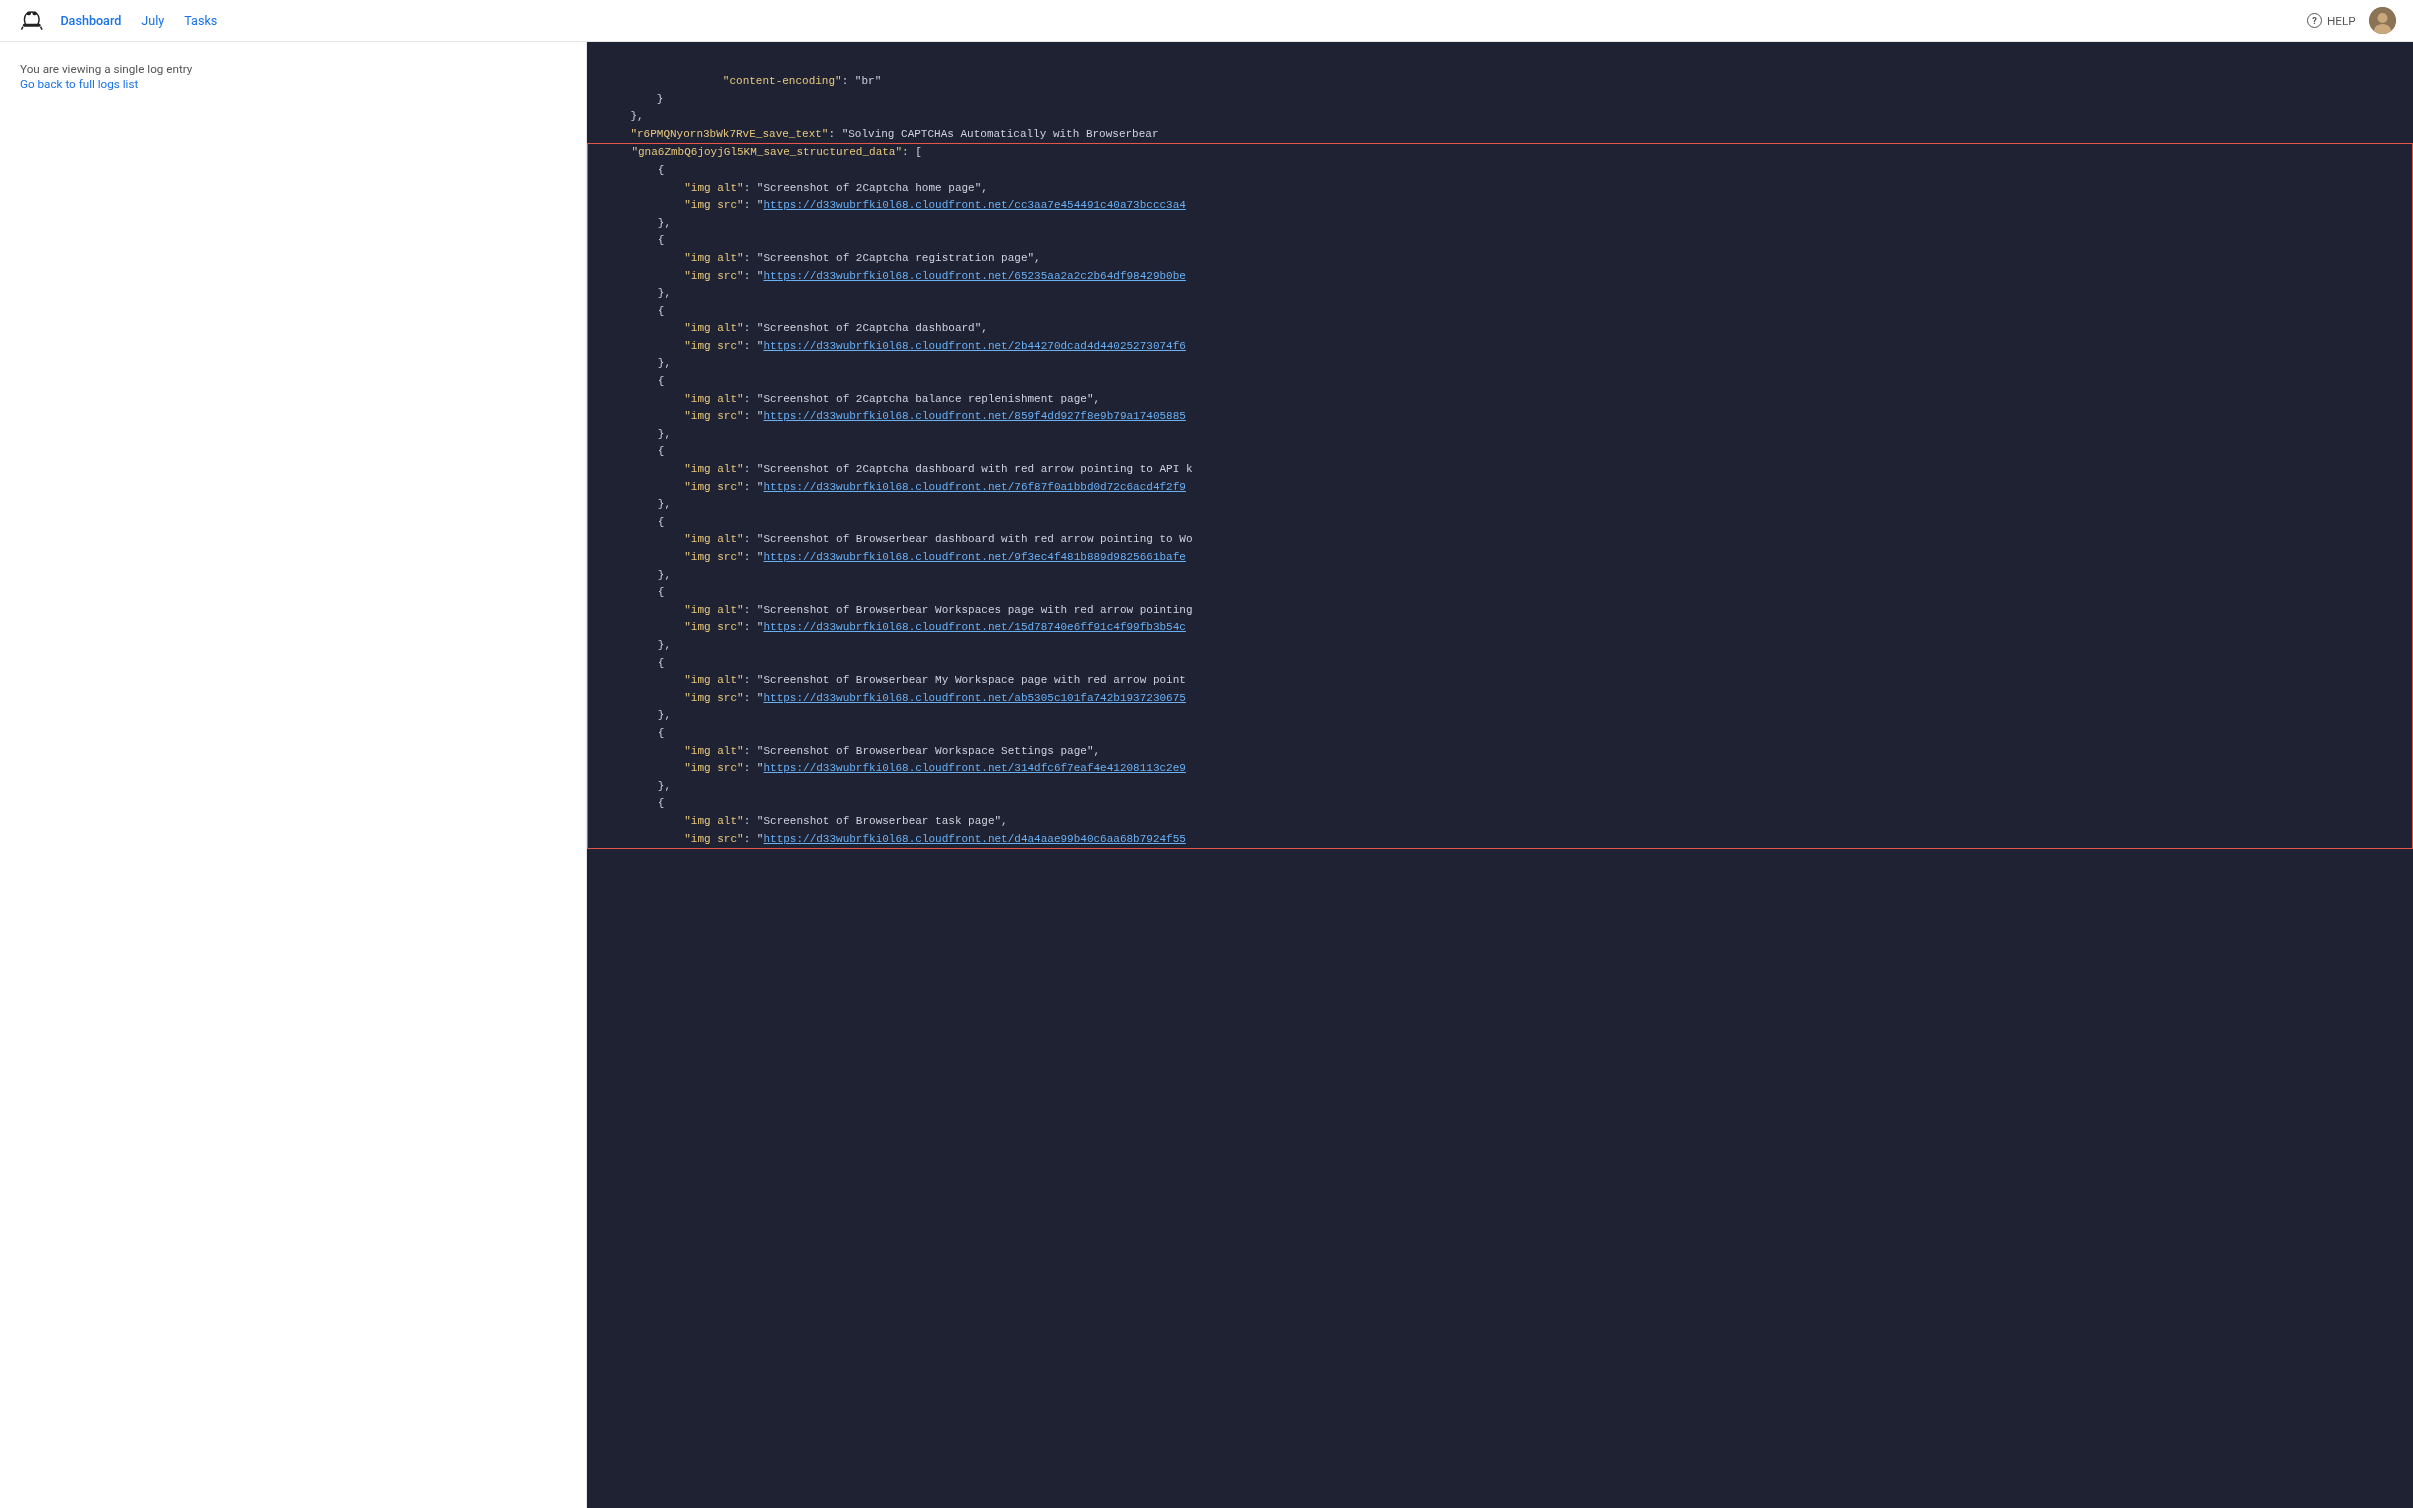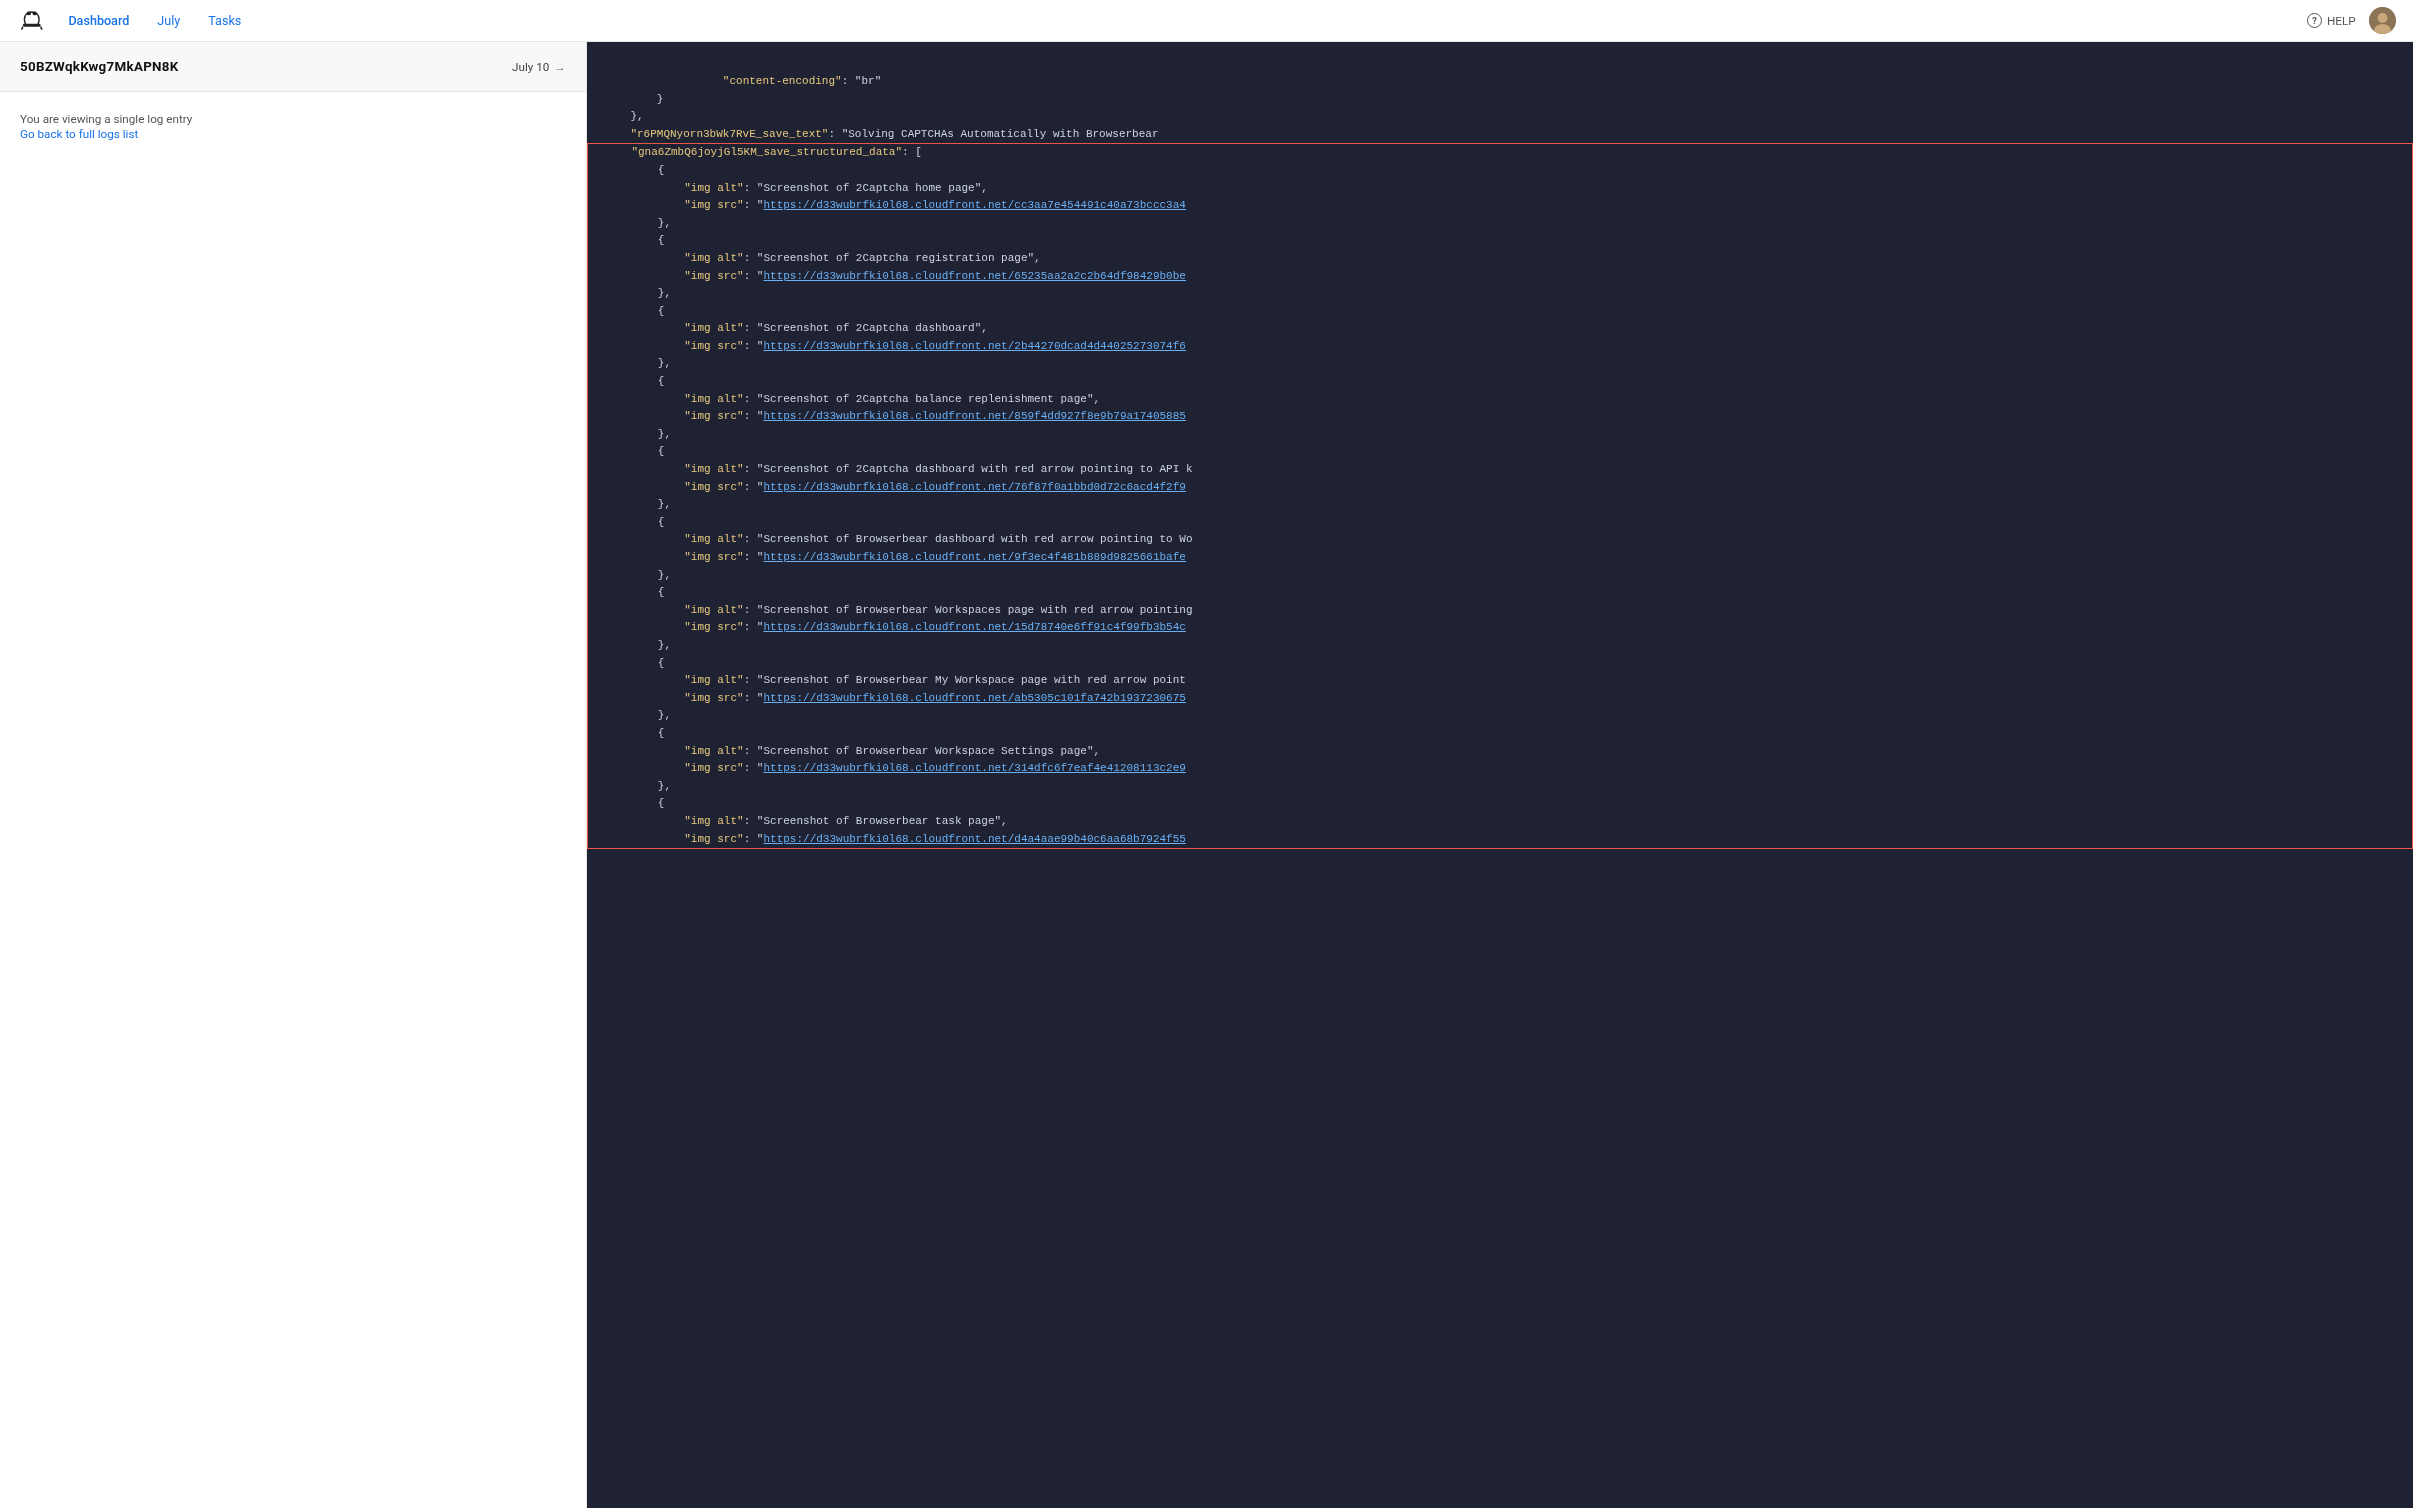--- a/index.html
+++ b/index.html
@@ -50,21 +50,20 @@
       display: flex;
       gap: 20px;
       flex: 1;
     }
 
     .nav-link {
       color: #1a73e8;
       text-decoration: none;
       font-size: 12.6px;
       cursor: pointer;
-      margin-left: 8px;
     }
 
     .nav-link.active {
       color: #1a73e8;
       font-weight: 500;
     }
 
     .nav-right {
       display: flex;
       align-items: center;
@@ -251,27 +250,20 @@
         <circle cx="16" cy="13" r="6" fill="#c9a87c"></circle>
         <ellipse cx="16" cy="28" rx="10" ry="8" fill="#c9a87c"></ellipse>
       </svg>
     </div>
   </div>
 </nav>
 
 <div class="main-container">
 
   <div class="left-panel">
-    <div class="log-header">
-      <span class="log-id">50BZWqkKwg7MkAPN8K</span>
-      <div class="log-date">
-        <span>July 10</span>
-        <span class="arrow-right">→</span>
-      </div>
-    </div>
     <div class="log-body">
       <p class="log-description">You are viewing a single log entry</p>
       <a class="back-link">Go back to full logs list</a>
     </div>
   </div>
 
   <div class="right-panel">
     <div class="code-content">
       <span>            <span class="code-key">"content-encoding"</span>: <span class="code-string">"br"</span></span>
 <span>        }</span>

